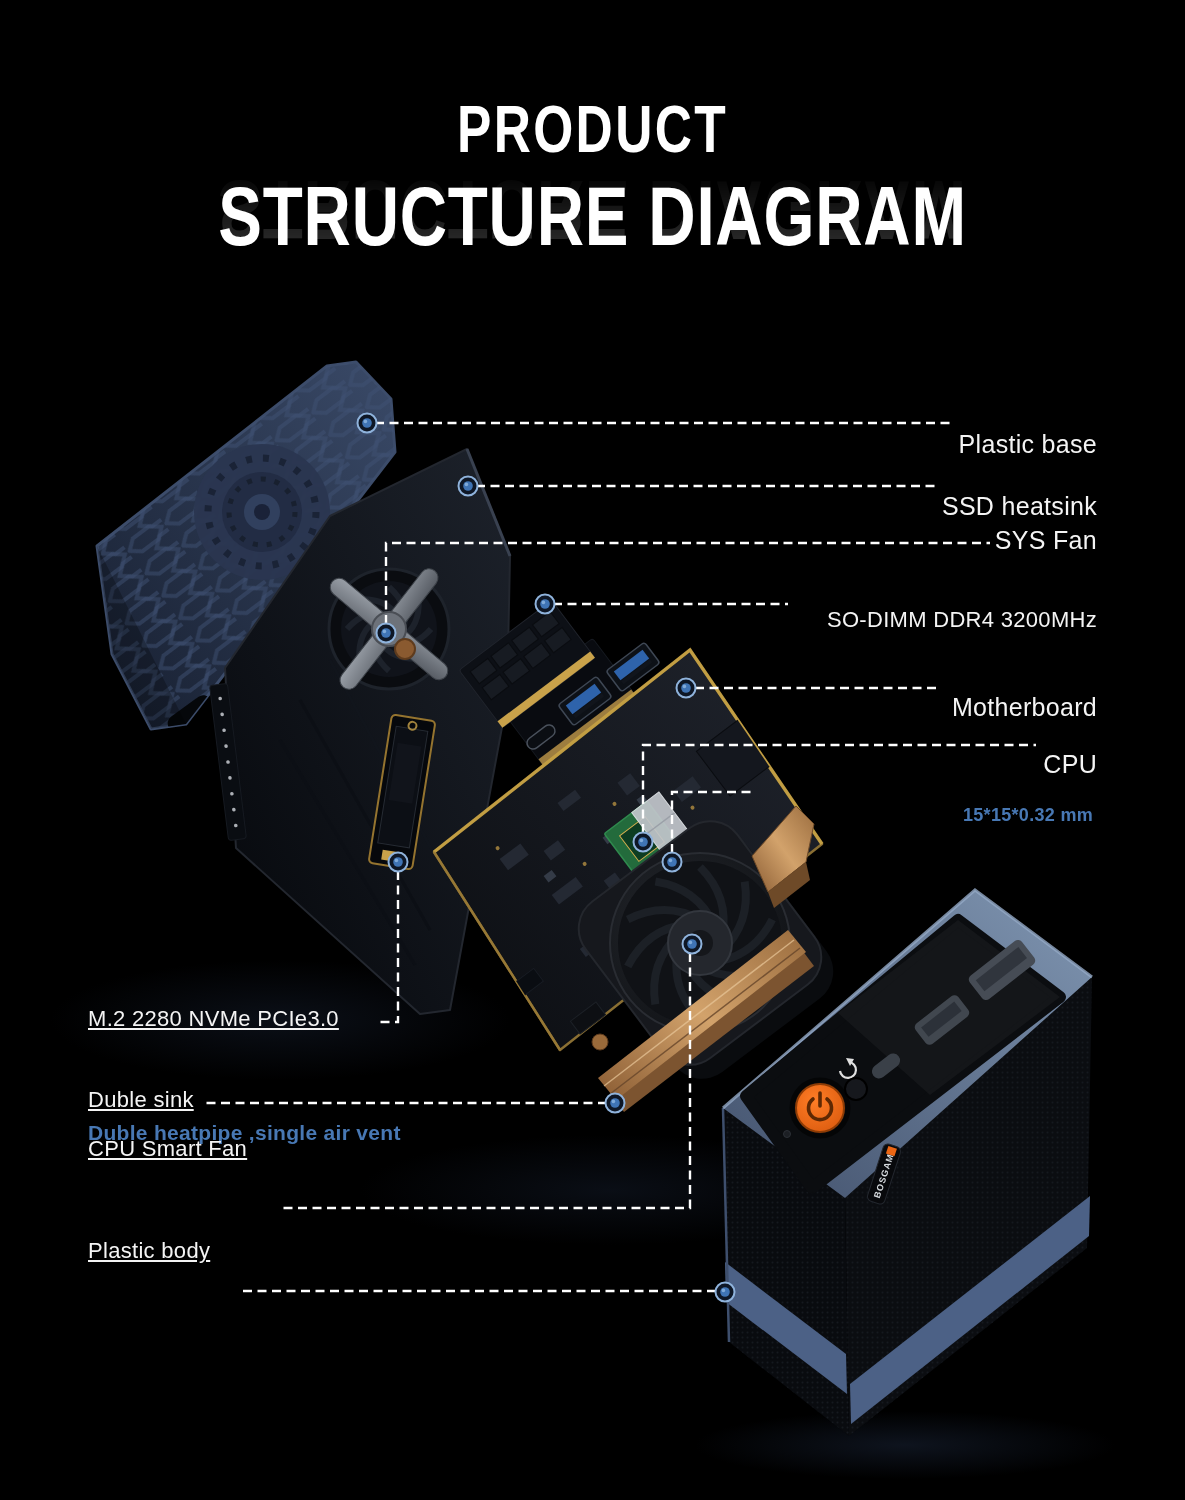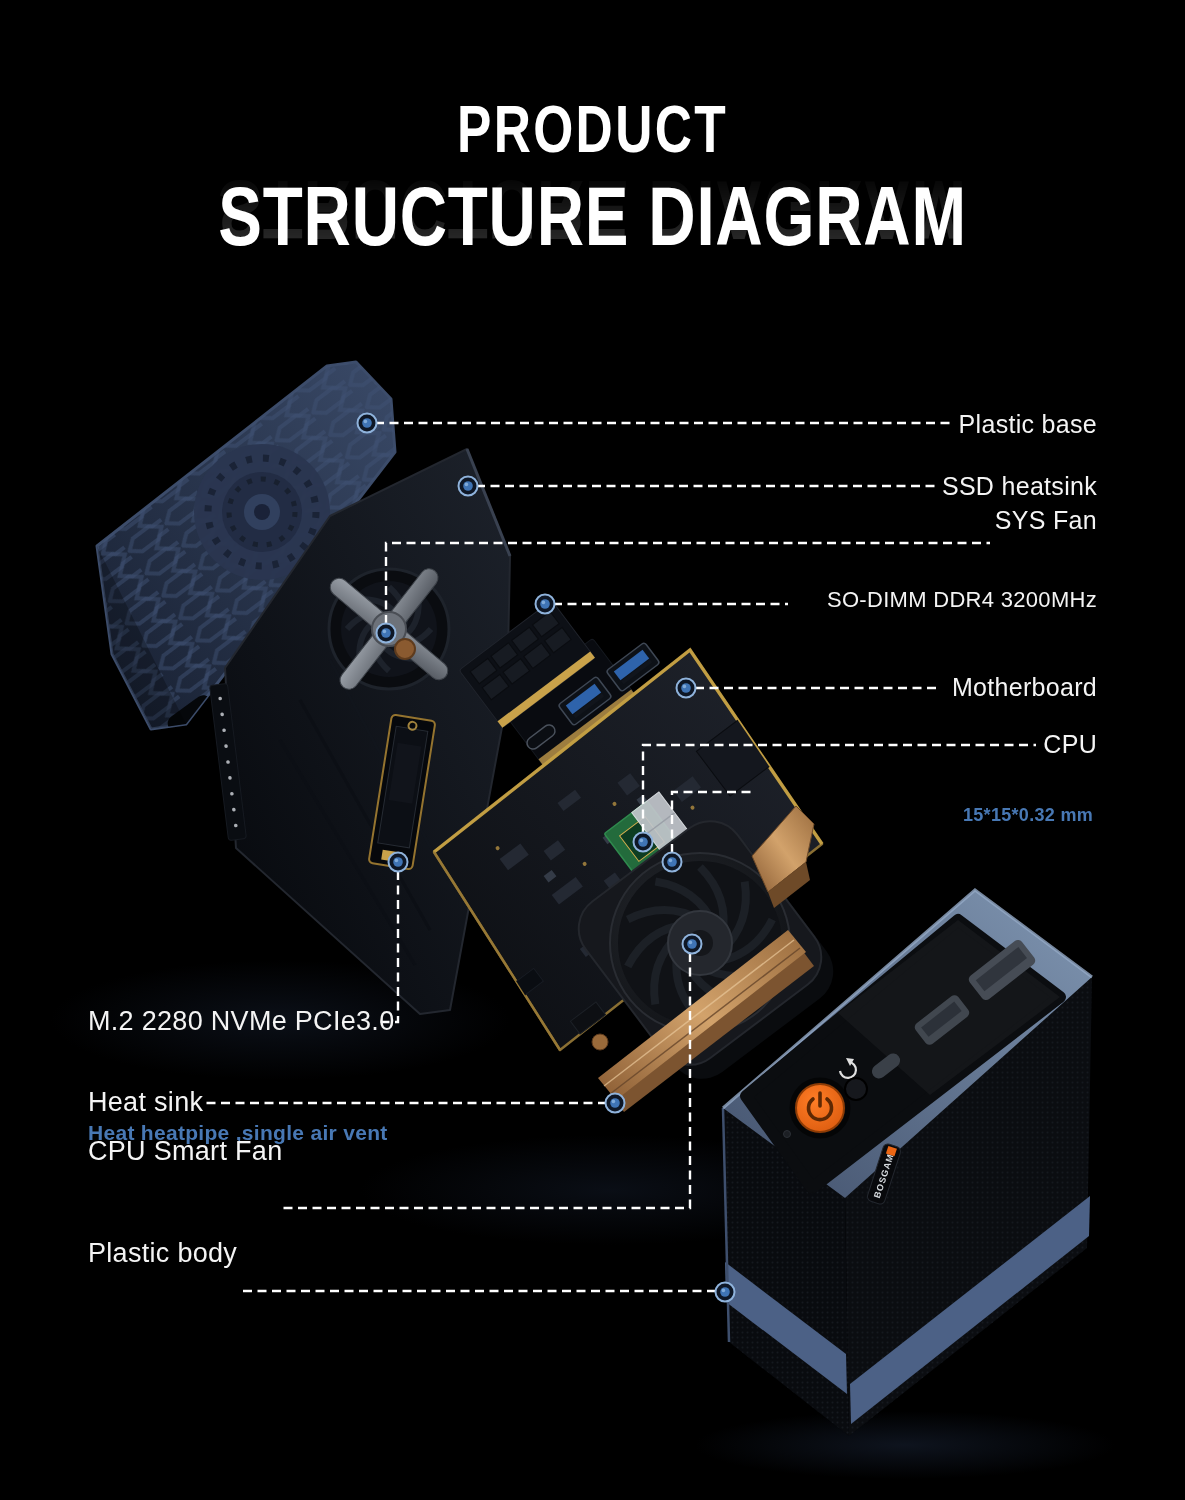--- a/index.html
+++ b/index.html
@@ -15,23 +15,23 @@
   .title-reflect{position:absolute;top:252px;left:0;width:100%;text-align:center;color:#fff;
          font-weight:700;transform:scaleX(.78) scaleY(-1);transform-origin:50% 0;line-height:1;
          opacity:.20;
          -webkit-mask-image:linear-gradient(to bottom,rgba(0,0,0,.9),rgba(0,0,0,0) 52%);
          mask-image:linear-gradient(to bottom,rgba(0,0,0,.9),rgba(0,0,0,0) 52%);}
   .title-reflect .t2{font-size:84px;letter-spacing:1px;}
   .title-reflect .t1{font-size:66px;letter-spacing:3px;margin-top:12px;}
 
   
   .lbl{position:absolute;color:#f4f4f4;white-space:nowrap;font-size:25px;letter-spacing:.3px;}
-  .lbl-r{right:88px;text-align:right;}
+  .lbl-r{right:88px;text-align:right;margin-top:20px;}
   .lbl-l{left:88px;}
-  .lbl-big{font-size:27px;}
+  .lbl-big{font-size:22px;text-decoration:underline;}
   .lbl-bold-sm{font-size:19px;font-weight:700;right:88px;}
   .lbl-sub{font-weight:700;color:#4878b4;}
 </style>
 </head>
 <body>
 
 <div class="stage">
 
   <svg width="1185" height="1500" viewBox="0 0 1185 1500">
     <defs>
@@ -376,17 +376,17 @@
 
   <div class="lbl lbl-r" style="top:410px">Plastic base</div>
   <div class="lbl lbl-r" style="top:472px">SSD heatsink</div>
   <div class="lbl lbl-r" style="top:506px">SYS Fan</div>
   <div class="lbl lbl-r" style="top:587px;font-size:22px">SO-DIMM DDR4 3200MHz</div>
   <div class="lbl lbl-r" style="top:673px">Motherboard</div>
   <div class="lbl lbl-r" style="top:730px">CPU</div>
   <div class="lbl lbl-sub" style="top:805px;right:92px;font-size:18px">15*15*0.32 mm</div>
 
   <div class="lbl lbl-l lbl-big" style="top:1006px">M.2 2280 NVMe PCIe3.0</div>
-  <div class="lbl lbl-l lbl-big" style="top:1087px">Heat sink</div>
-  <div class="lbl lbl-l lbl-sub" style="top:1121px;font-size:21px">Heat heatpipe ,single air vent</div>
+  <div class="lbl lbl-l lbl-big" style="top:1087px">Duble sink</div>
+  <div class="lbl lbl-l lbl-sub" style="top:1121px;font-size:21px">Duble heatpipe ,single air vent</div>
   <div class="lbl lbl-l lbl-big" style="top:1136px">CPU Smart Fan</div>
   <div class="lbl lbl-l lbl-big" style="top:1238px">Plastic body</div>
 </div>
 
 </body></html>

